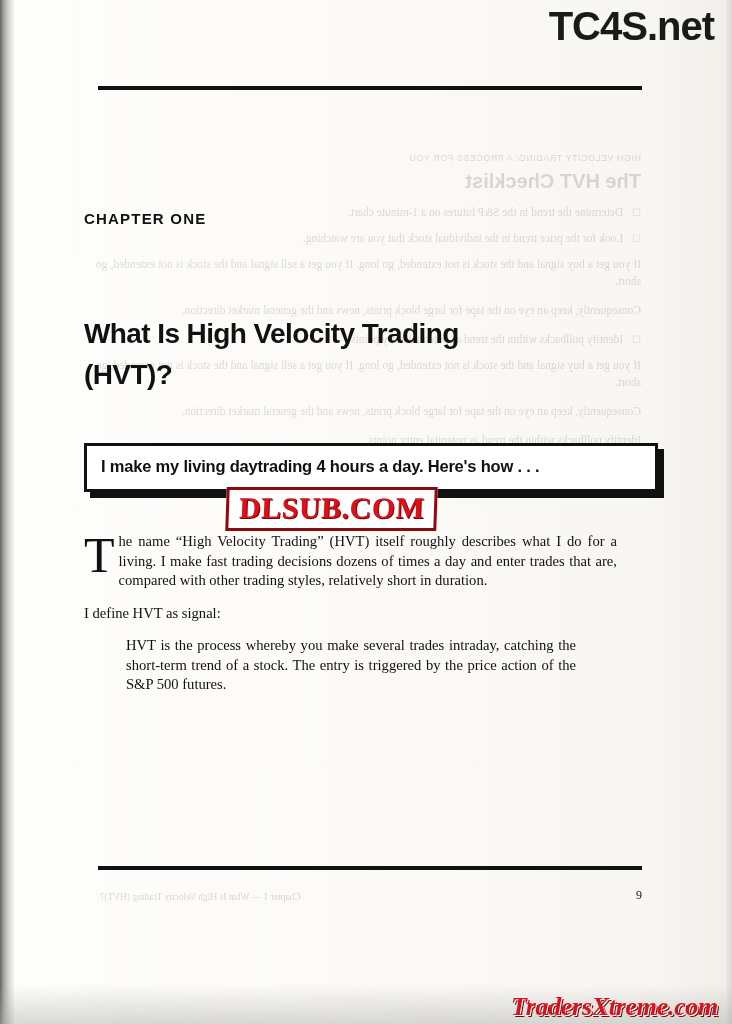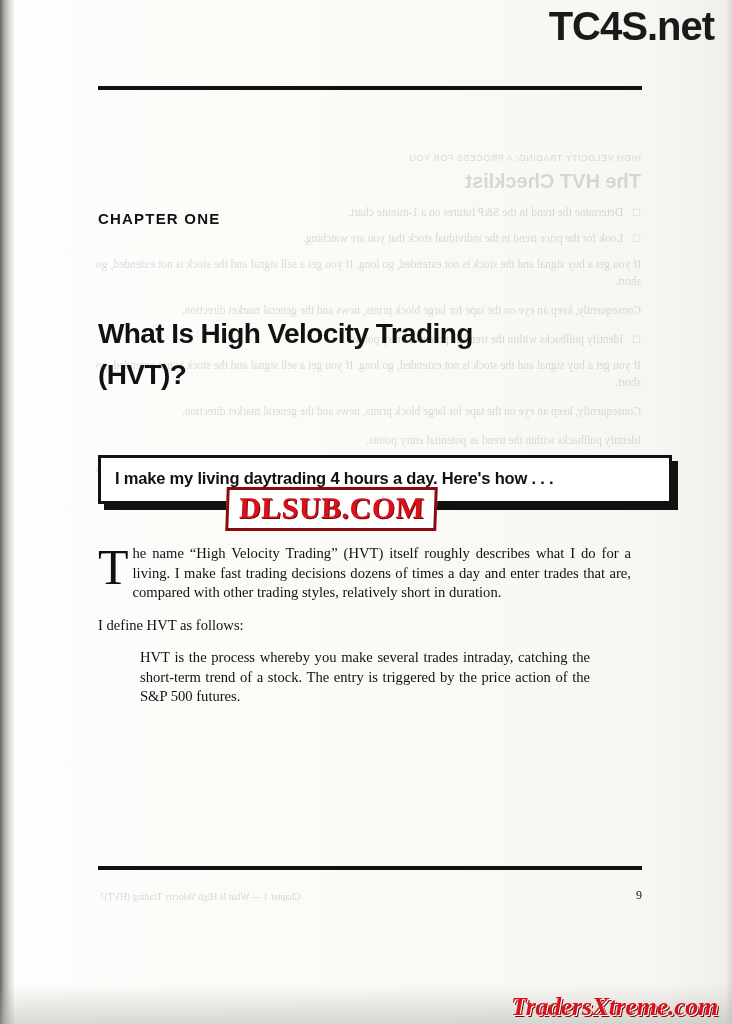--- a/index.html
+++ b/index.html
@@ -96,21 +96,21 @@
     width: 544px;
     height: 4px;
     background: #111111;
   }
   #rule-top { top: 86px; }
   #rule-bottom { top: 866px; }
 
   
   #content {
     position: absolute;
-    left: 98px;
+    left: 84px;
     top: 210px;
     width: 560px;
   }
   #chapter-label {
     font-family: "Liberation Sans", sans-serif;
     font-weight: bold;
     font-size: 15px;
     letter-spacing: 1.2px;
     color: #111;
   }
@@ -121,21 +121,21 @@
     line-height: 41px;
     letter-spacing: -0.6px;
     color: #111;
     margin-top: 86px;
     width: 430px;
   }
 
   
   #pullquote {
     position: relative;
-    margin-top: 60px;
+    margin-top: 48px;
     width: 540px;
     border: 3px solid #111;
     padding: 11px 14px 13px 14px;
     box-shadow: 6px 6px 0 #111;
     background: #fff;
   }
   #pullquote-text {
     font-family: "Liberation Sans", sans-serif;
     font-weight: bold;
     font-size: 16.5px;
@@ -261,21 +261,21 @@
     <h1 id="chapter-title">What Is High Velocity Trading (HVT)?</h1>
 
     <div id="pullquote">
       <div id="pullquote-text">I make my living daytrading 4 hours a day. Here's how . . .</div>
     </div>
 
     <div id="body-text">
       <p class="dropcap-para">
         <span class="dropcap">T</span><span>he name “High Velocity Trading” (HVT) itself roughly describes what I do for a living. I make fast trading decisions dozens of times a day and enter trades that are, compared with other trading styles, relatively short in duration.</span>
       </p>
-      <p>I define HVT as follows:</p>
+      <p>I define HVT as signal:</p>
       <p class="indented">HVT is the process whereby you make several trades intraday, catching the short-term trend of a stock. The entry is triggered by the price action of the S&amp;P 500 futures.</p>
     </div>
   </div>
 
   <div id="dlsub-watermark">DLSUB.COM</div>
 
   <div id="footer-ghost">Chapter 1 — What Is High Velocity Trading (HVT)?</div>
   <div id="page-number">9</div>
 
   <div id="bottom-shadow"></div>

